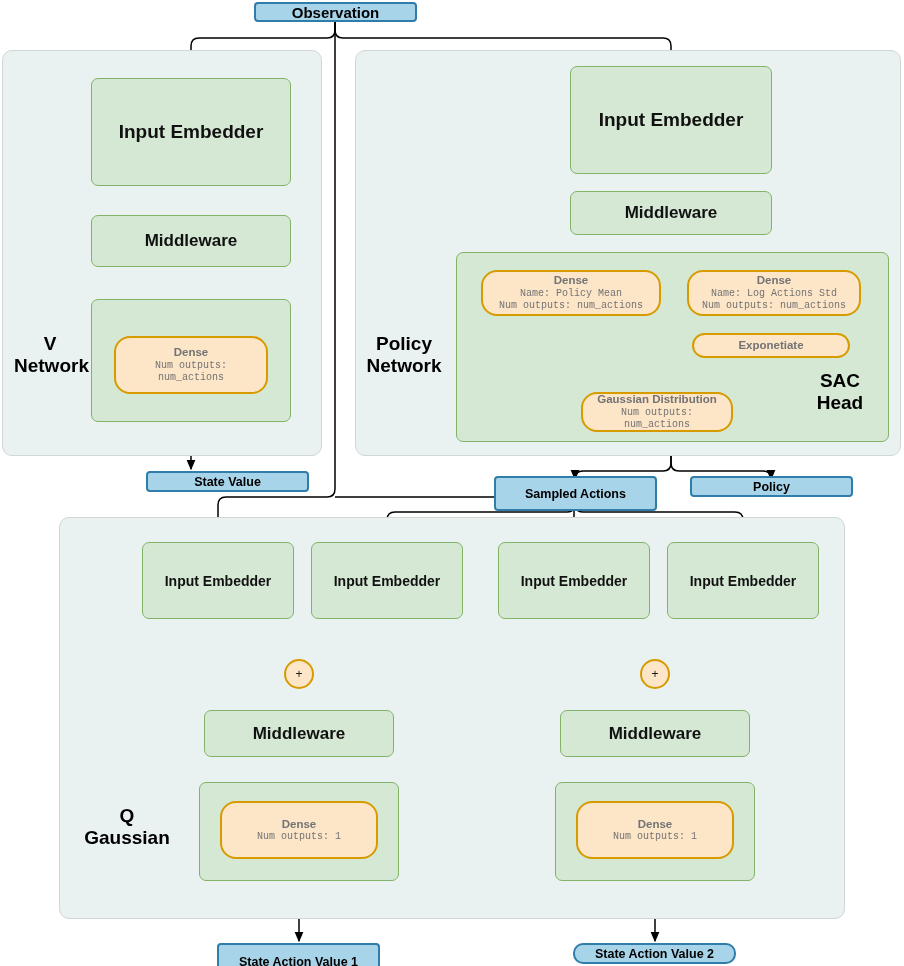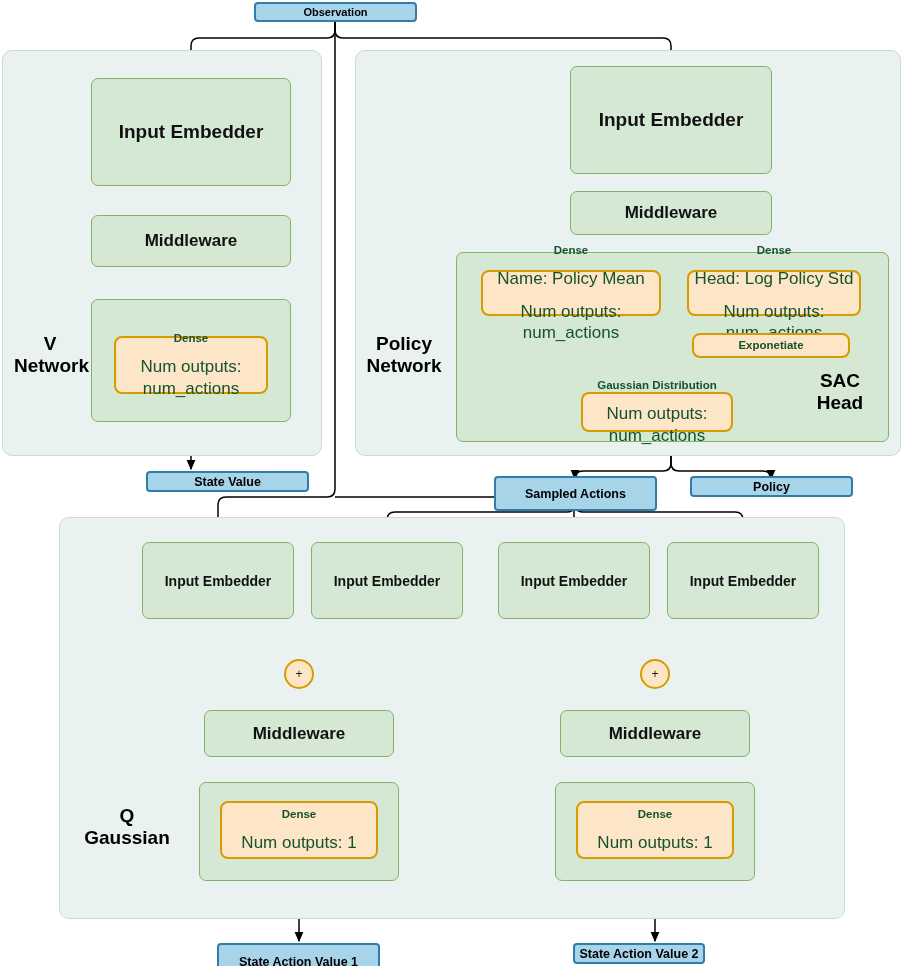--- a/index.html
+++ b/index.html
@@ -17,29 +17,29 @@
   .green{background:#d5e8d4;border:1.6px solid #82b366;border-radius:7px;
          color:#111;font-weight:bold;z-index:3;}
   .green.big{font-size:19px;}
   .green.med{font-size:17px;}
   .green.sm{font-size:14px;}
 
   
   .greenwrap{background:#d5e8d4;border:1.6px solid #82b366;border-radius:7px;z-index:2;}
 
   
-  .dense{background:#fde5c8;border:2px solid #d79b00;border-radius:8px;color:#14532d;
-         z-index:4;padding:2px 4px;line-height:1.25;gap:11px;}
+  .dense{background:#fde5c8;border:2px solid #d79b00;border-radius:16px;color:#737373;
+         z-index:4;padding:2px 4px;line-height:1.25;}
   .dense .t1{font-weight:bold;font-size:11.5px;}
-  .dense .t2{font-weight:normal;font-size:17px;}
+  .dense .t2{font-weight:normal;font-size:10px;font-family:Liberation Mono, monospace;}
 
   
   .io{background:#a8d4ea;border:2px solid #2f7da8;border-radius:4px;color:#000;
       font-weight:bold;font-size:12.5px;z-index:5;}
-  .io.obs{font-size:11px;text-align:center;}
+  .io.obs{font-size:15px;text-align:center;}
 
   
   .plusop{background:#fde5c8;border:2.4px solid #d79b00;border-radius:50%;
           width:30px;height:30px;font-size:12px;color:#1a1a1a;z-index:4;
           display:flex;align-items:center;justify-content:center;}
 
   
   .glabel{position:absolute;font-weight:bold;color:#000;text-align:center;
           line-height:1.15;z-index:6;}
   .glabel.l20{font-size:19px;}
@@ -156,21 +156,21 @@
   </div>
 
   <div class="node dense" style="left:481px;top:270px;width:180px;height:46px;">
     <span class="t1">Dense</span>
     <span class="t2">Name: Policy Mean</span>
     <span class="t2">Num outputs: num_actions</span>
   </div>
 
   <div class="node dense" style="left:687px;top:270px;width:174px;height:46px;">
     <span class="t1">Dense</span>
-    <span class="t2">Head: Log Policy Std</span>
+    <span class="t2">Name: Log Actions Std</span>
     <span class="t2">Num outputs: num_actions</span>
   </div>
 
   <div class="node dense" style="left:692px;top:333px;width:158px;height:25px;">
     <span class="t1">Exponetiate</span>
   </div>
 
   <div class="node dense" style="left:581px;top:392px;width:152px;height:40px;">
     <span class="t1">Gaussian Distribution</span>
     <span class="t2">Num outputs: num_actions</span>
@@ -229,17 +229,17 @@
 
   <div class="node greenwrap" style="left:555px;top:782px;width:200px;height:99px;"></div>
   <div class="node dense" style="left:576px;top:801px;width:158px;height:58px;">
     <span class="t1">Dense</span>
     <span class="t2">Num outputs: 1</span>
   </div>
 
   <div class="node io" style="left:217px;top:943px;width:163px;height:37px;text-decoration:underline;">
     <span>State Action Value 1</span>
   </div>
-  <div class="node io" style="left:573px;top:943px;width:132px;height:21px;">
+  <div class="node io" style="left:573px;top:943px;width:163px;height:21px;border-radius:10px;">
     <span>State Action Value 2</span>
   </div>
 
 </div>
 
 </body></html>

